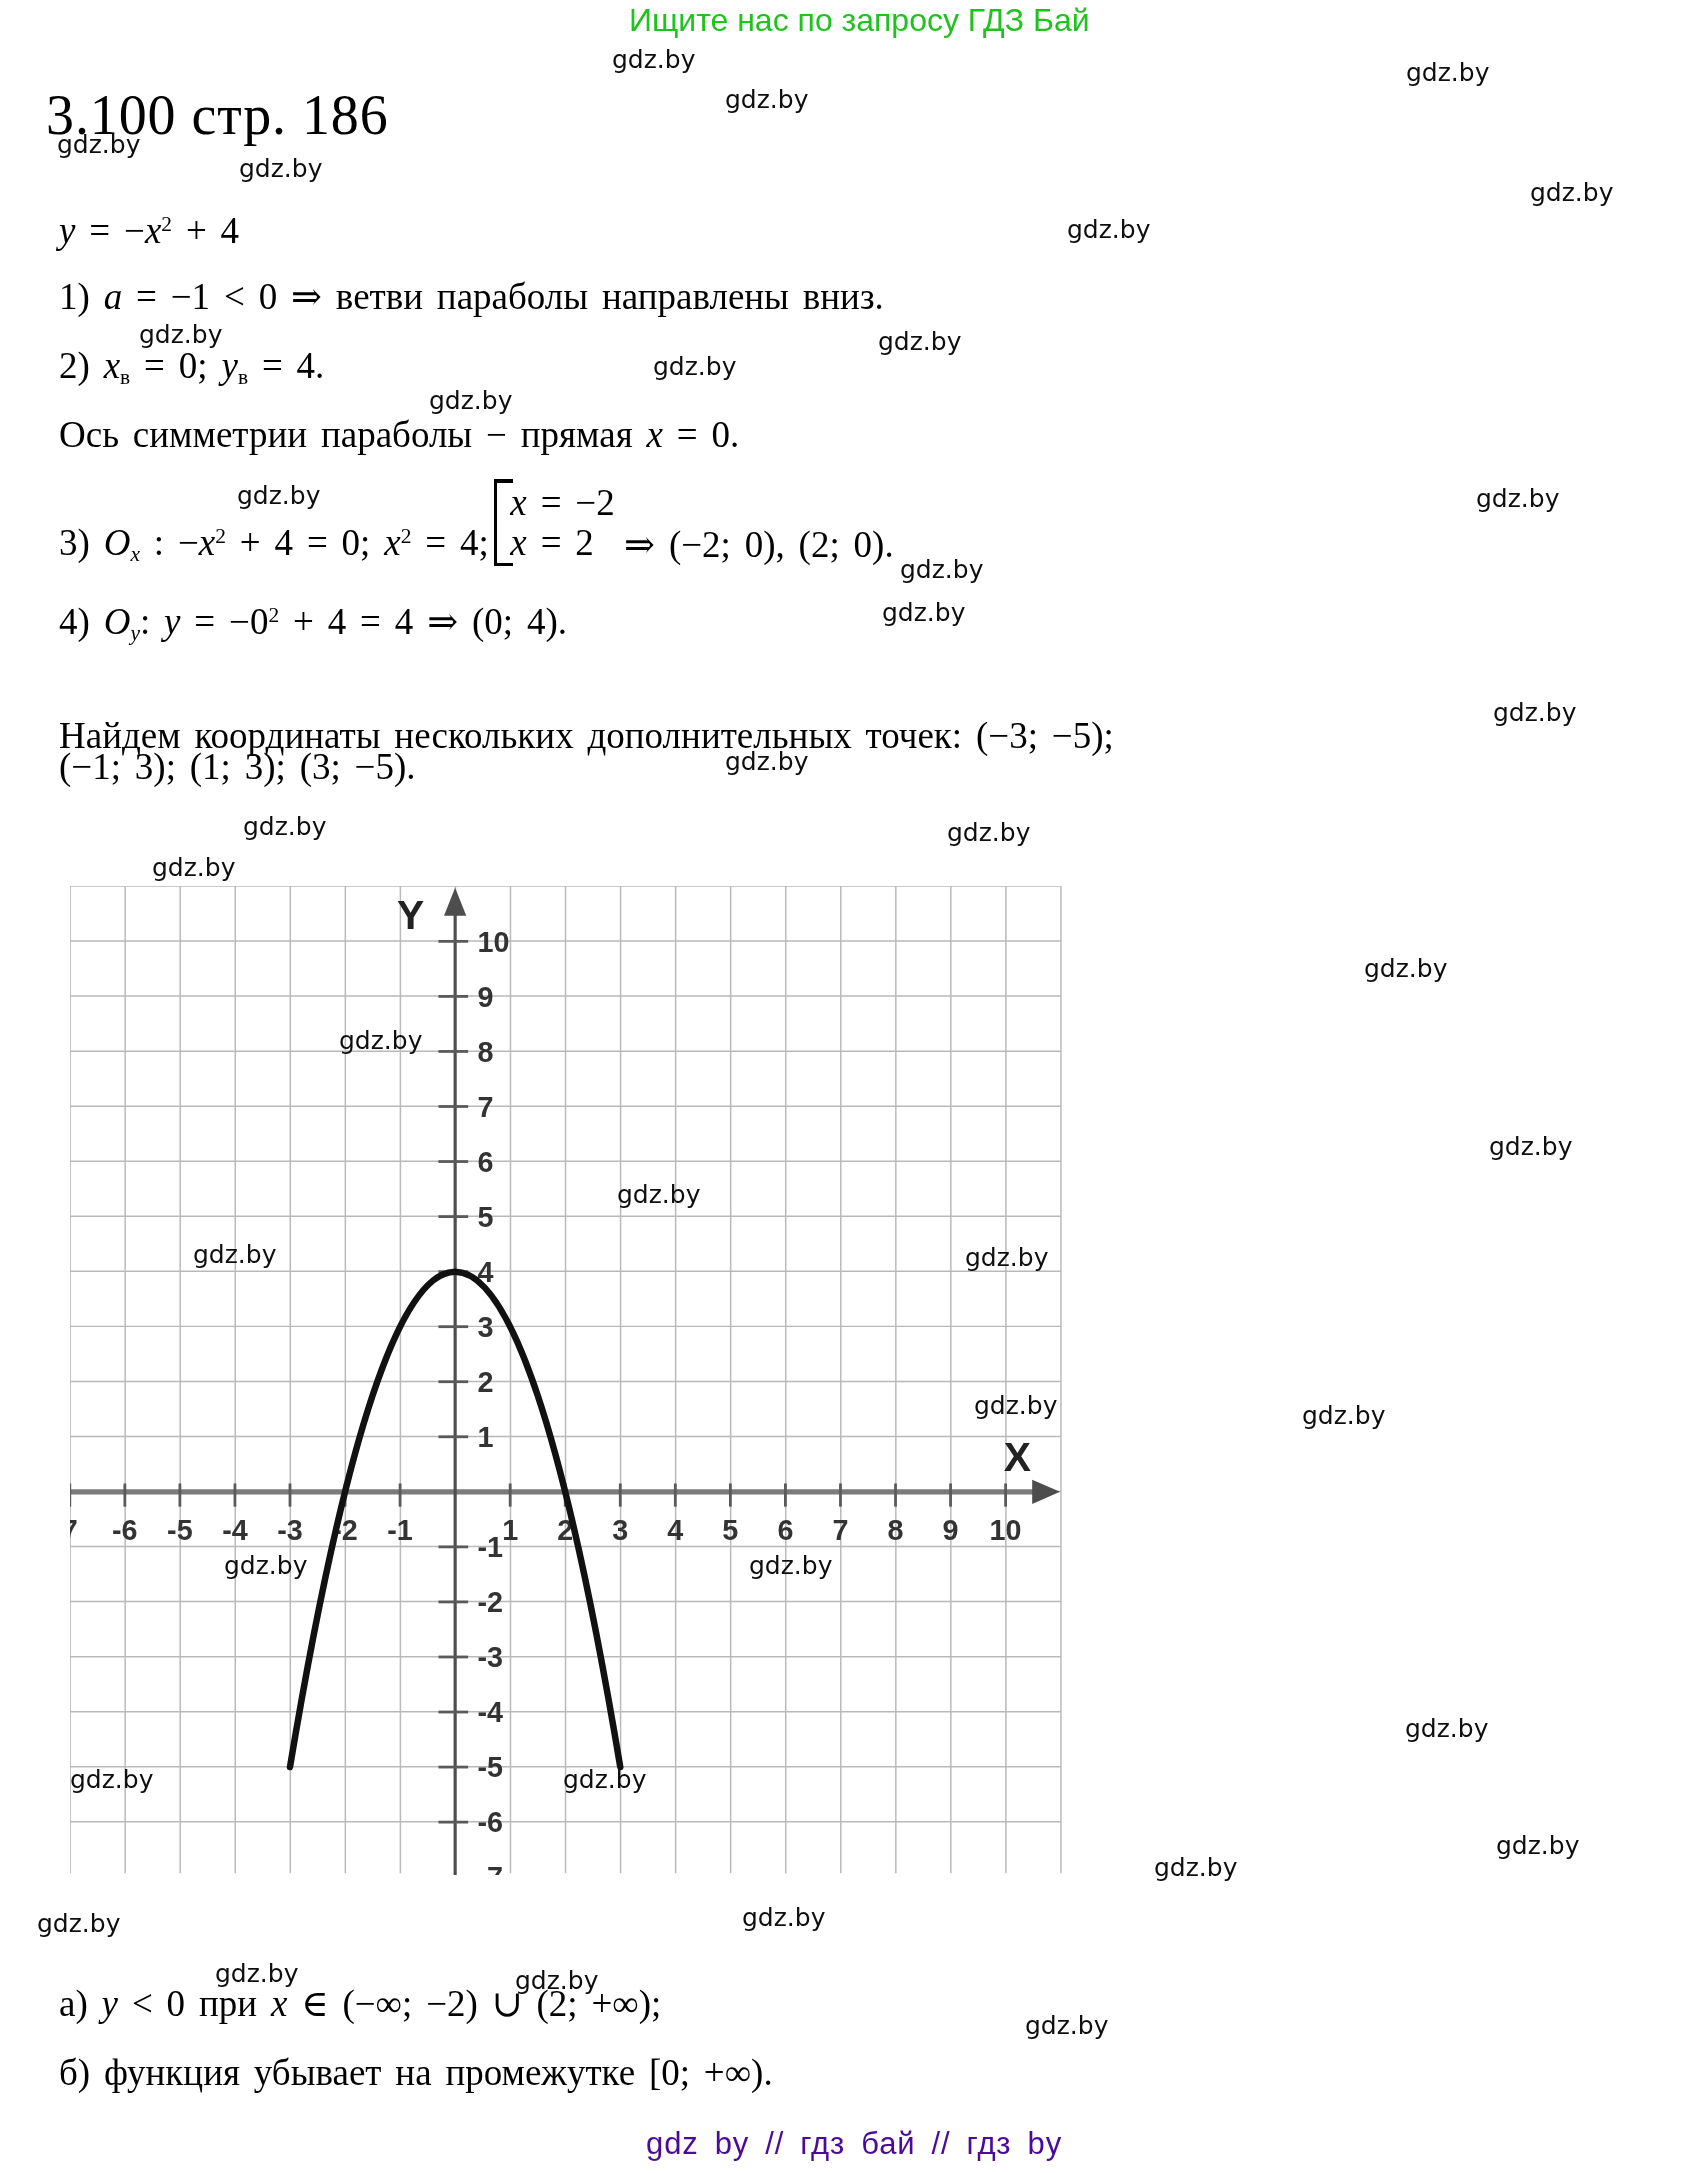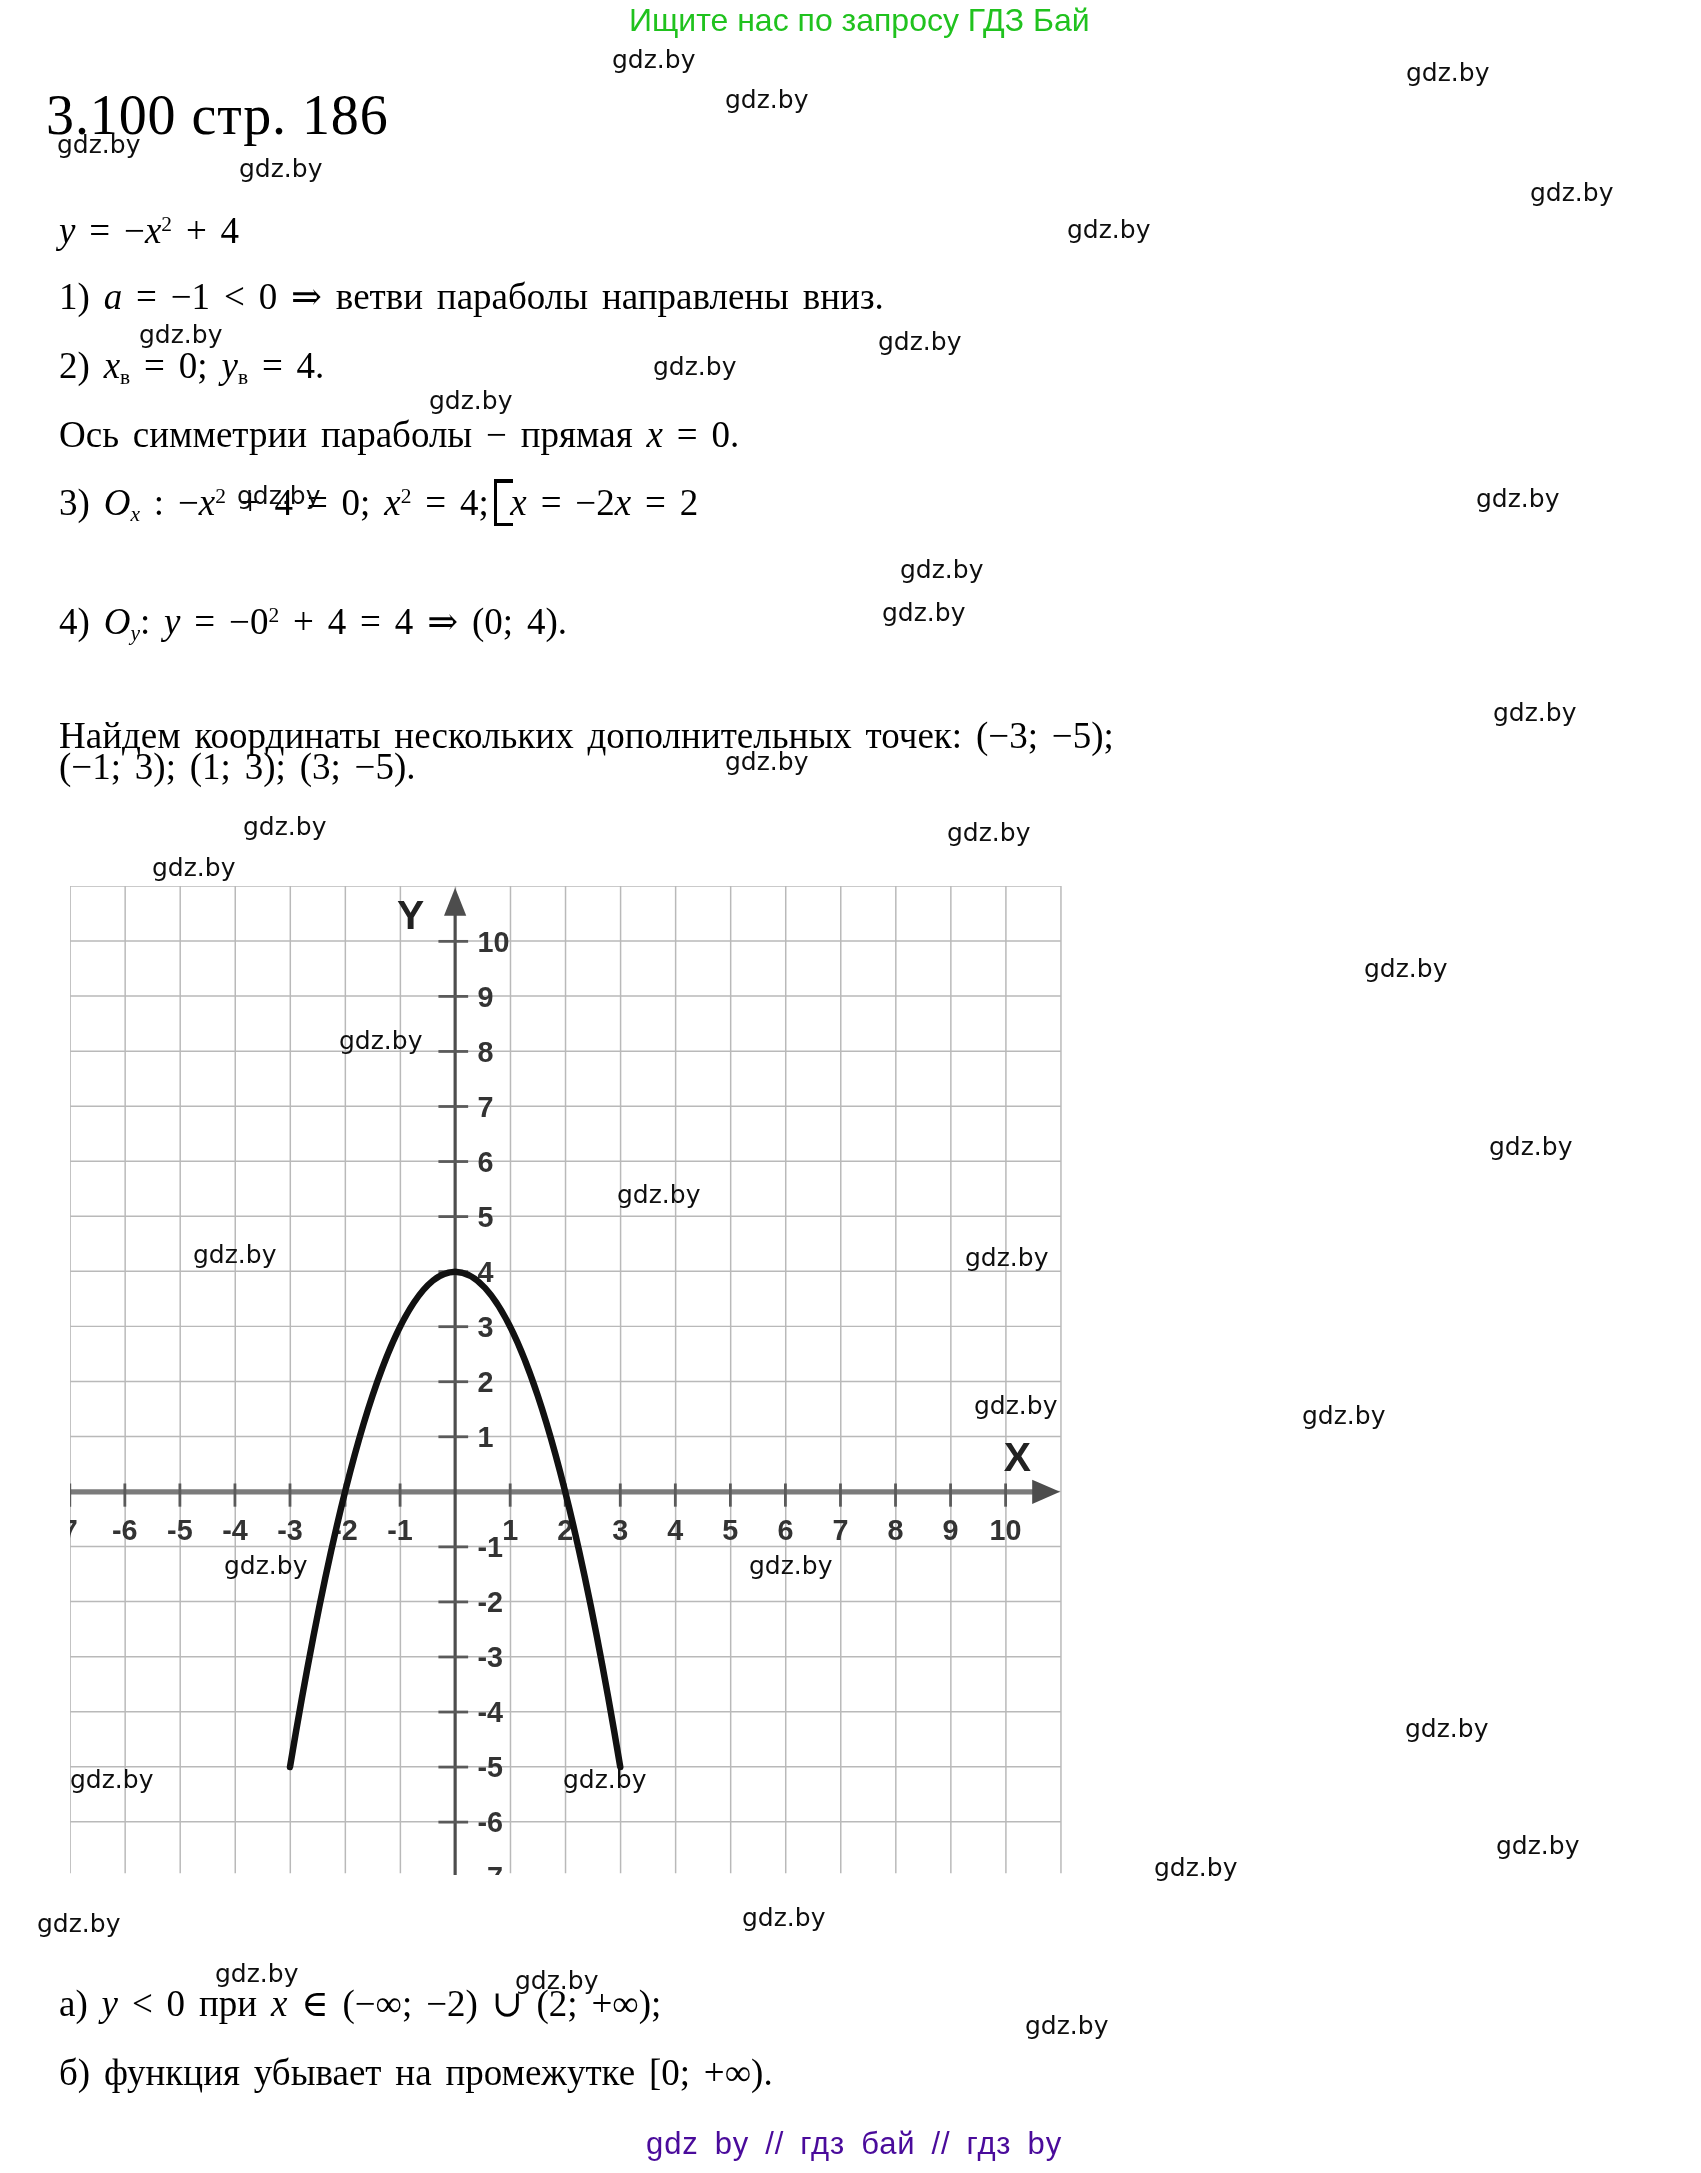--- a/index.html
+++ b/index.html
@@ -6,21 +6,21 @@
   body{width:1701px;height:2173px;position:relative;background:#ffffff;
        font-family:"Liberation Serif","DejaVu Serif",serif;color:#000;overflow:hidden}
   .promo{position:absolute;left:629px;top:1.9px;font:500 32px "Liberation Sans","DejaVu Sans",sans-serif;white-space:nowrap}
   .title{position:absolute;left:46px;top:83px;font-weight:normal;font-size:56px;white-space:nowrap;letter-spacing:0.9px}
   .mline{position:absolute;left:59px;font-size:37px;line-height:1.15;white-space:nowrap;word-spacing:4.6px}
   .flexline{display:flex;align-items:flex-end}
   .it{font-style:italic}
   .sp{font-size:58%;vertical-align:0.55em}
   .sbr{font-size:58%;vertical-align:-0.28em}
   .sbi{font-size:58%;vertical-align:-0.28em;font-style:italic}
-  .cases{display:inline-flex;flex-direction:row;margin:0 9.3px 0 5.6px;padding:3.7px 0 3.7px 13px;
+  .cases{display:inline-flex;flex-direction:column;margin:0 9.3px 0 5.6px;padding:3.7px 0 3.7px 13px;
          border-left:3.7px solid #000;position:relative;line-height:1.08}
   .cases::before,.cases::after{content:"";position:absolute;left:0;width:16px;height:3.7px;background:#000}
   .cases::before{top:0}
   .cases::after{bottom:0}
   .caserow{white-space:nowrap}
   .graph{position:absolute;left:70px;top:886px;width:992px;height:989px}
   .wm{position:absolute;font:25px "DejaVu Sans","Liberation Sans",sans-serif;white-space:nowrap}
   .footer{position:absolute;left:646px;top:2126px;font:500 31px "Liberation Sans","DejaVu Sans",sans-serif;
           letter-spacing:0.9px;word-spacing:6.5px;white-space:nowrap}
 </style>
@@ -35,20 +35,21 @@
 <div class="mline" style="top:276px"><span>1) </span><span class="it">a</span><span> = −1 &lt; 0 ⇒ ветви параболы направлены вниз.</span></div>
 <div class="mline" style="top:345px"><span>2) </span><span class="it">x</span><span class="sbr">в</span><span> = 0;  </span><span class="it">y</span><span class="sbr">в</span><span> = 4.</span></div>
 <div class="mline" style="top:414px"><span>Ось симметрии параболы − прямая </span><span class="it">x</span><span> = 0.</span></div>
 
 <div class="mline flexline" style="top:479px">
   <span><span>3) </span><span class="it">O</span><span class="sbi">x</span><span> : −</span><span class="it">x</span><span class="sp">2</span><span> + 4 = 0; </span><span class="it">x</span><span class="sp">2</span><span> = 4; </span></span>
   <span class="cases">
     <span class="caserow"><span class="it">x</span><span> = −2</span></span>
     <span class="caserow"><span class="it">x</span><span> = 2</span></span>
   </span>
+  <span><span> ⇒ (−2; 0), (2; 0).</span></span>
 </div>
 
 <div class="mline" style="top:601px"><span>4) </span><span class="it">O</span><span class="sbi">y</span><span>: </span><span class="it">y</span><span> = −0</span><span class="sp">2</span><span> + 4 = 4 ⇒ (0; 4).</span></div>
 <div class="mline" style="top:715px"><span>Найдем координаты нескольких дополнительных точек: (−3; −5);</span></div>
 <div class="mline" style="top:746px"><span>(−1; 3); (1; 3); (3; −5).</span></div>
 
 <div class="graph" id="graph"><svg viewBox="0 0 1069 1066" width="992" height="989">
       <line x1="0" y1="0" x2="0" y2="1064" stroke="#b9b9b9" stroke-width="1.6"></line>
       <line x1="0" y1="0" x2="1068" y2="0" stroke="#b9b9b9" stroke-width="1.6"></line>
       <line x1="59.333" y1="0" x2="59.333" y2="1064" stroke="#b9b9b9" stroke-width="1.6"></line>

